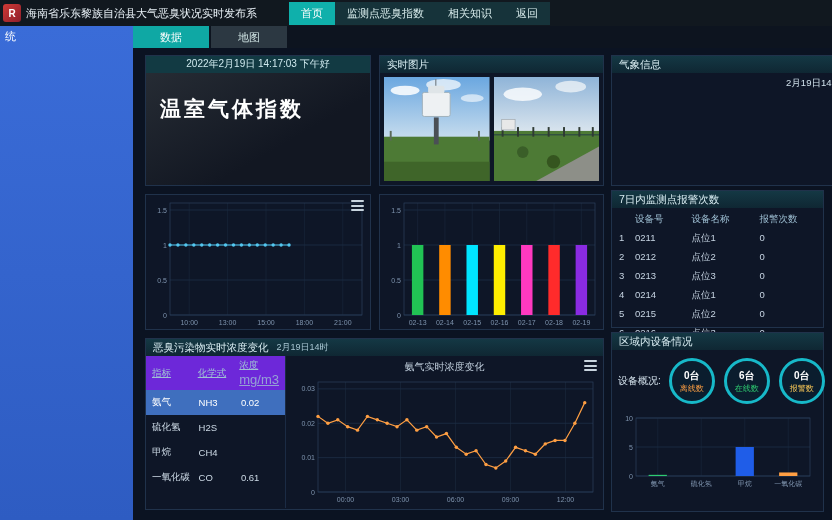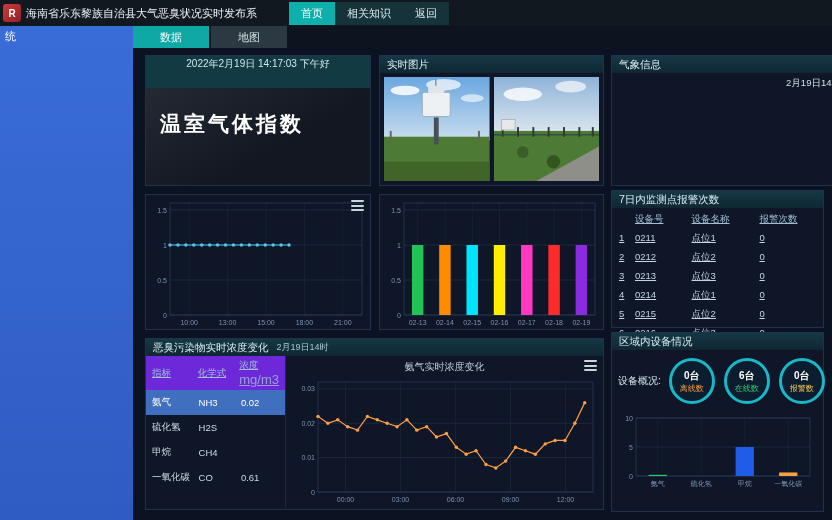--- a/index.html
+++ b/index.html
@@ -24,32 +24,32 @@
   .tab.active { background:#0fa8a4; color:#fff; }
 
   .content { position:absolute; left:133px; top:48px; width:699px; height:472px; background:#0b1322; }
 
   .panel { position:absolute; background:#0e1627; border:1px solid #20324b; }
   .p-head { height:17px; line-height:17px; background:linear-gradient(180deg,#143844,#0f2733); color:#d9edf2; font-size:10.5px; padding:0 7px; display:flex; justify-content:space-between; align-items:center; }
   .p-head .sub { font-size:9px; color:#a8c6d2; margin-left:8px; }
 
   
   .greet { background:linear-gradient(150deg,#282e36,#121722 65%); }
-  .datetime-bar { height:32px; line-height:16px; text-align:center; font-size:10px; color:#cfe9ee; background:#123a43; }
+  .datetime-bar { height:17px; line-height:16px; text-align:center; font-size:10px; color:#cfe9ee; background:#123a43; }
   .headline { margin:22px 0 0 14px; font-size:21px; font-weight:bold; color:#ffffff; letter-spacing:3px; }
 
   
   .photos-row { display:flex; gap:4px; padding:4px; height:112px; }
   .photo { flex:1; overflow:hidden; background:#1a2432; }
   .photo svg { width:100%; height:100%; display:block; }
 
   .weather-date { text-align:right; font-size:9.5px; color:#cfe0ea; padding:4px 8px 0 0; }
 
   
-  .t-row { display:grid; grid-template-columns:16px 1fr 1.2fr 1fr; font-size:9.5px; color:#c6d4e2; padding:3px 7px;text-decoration:underline; }
+  .t-row { display:grid; grid-template-columns:16px 1fr 1.2fr 1fr; font-size:9.5px; color:#c6d4e2; padding:3px 7px; }
   .t-row.t-head { color:#9fc0d4; padding-top:5px; }
 
   
   .p5-body { display:flex; height:152px; }
   .p5-table { width:140px; border-right:1px solid #1b2b44; }
   .p-row { display:grid; grid-template-columns:1.1fr 1fr 0.9fr; font-size:9.5px; color:#cddae6; padding:6px 6px; align-items:center; cursor:pointer; }
   .p-row.p-hd { background:#6d28d9; color:#9fc0d4; padding:3px 6px; cursor:default;text-decoration:underline; }
   .p-row.sel { background:#3f6fbe; color:#fff; }
   .unit { display:block; font-size:13px; opacity:.8; }
   .p5-chart { flex:1; position:relative; display:flex; flex-direction:column; align-items:center; }
@@ -72,20 +72,21 @@
 </head>
 <body>
 
 <div class="stage">
 
   <div class="header">
     <div class="logo">R</div>
     <div class="app-title">海南省乐东黎族自治县大气恶臭状况实时发布系</div>
     <div class="nav" id="nav">
         <div class="nav-item active">首页</div>
+        <div class="nav-item">监测点恶臭指数</div>
         <div class="nav-item">相关知识</div>
         <div class="nav-item">返回</div>
       </div>
   </div>
 
   <div class="sidebar">
     <div class="title-overflow">统</div>
   </div>
 
   <div class="tabbar" id="tabbar">

